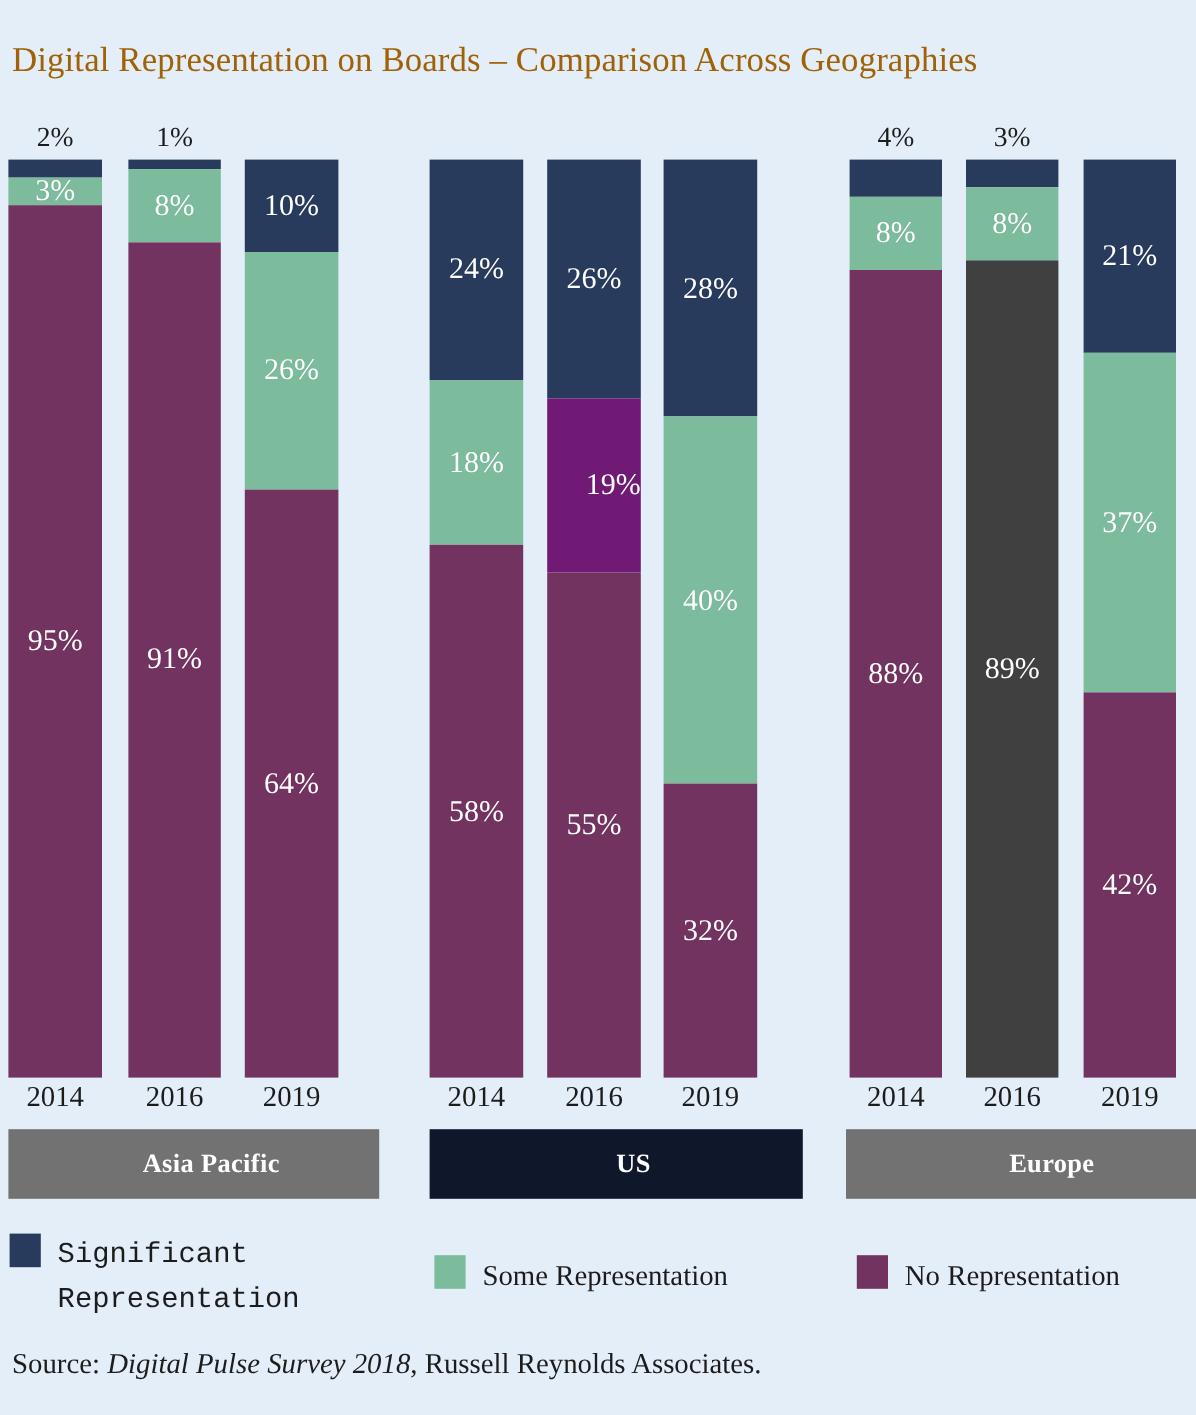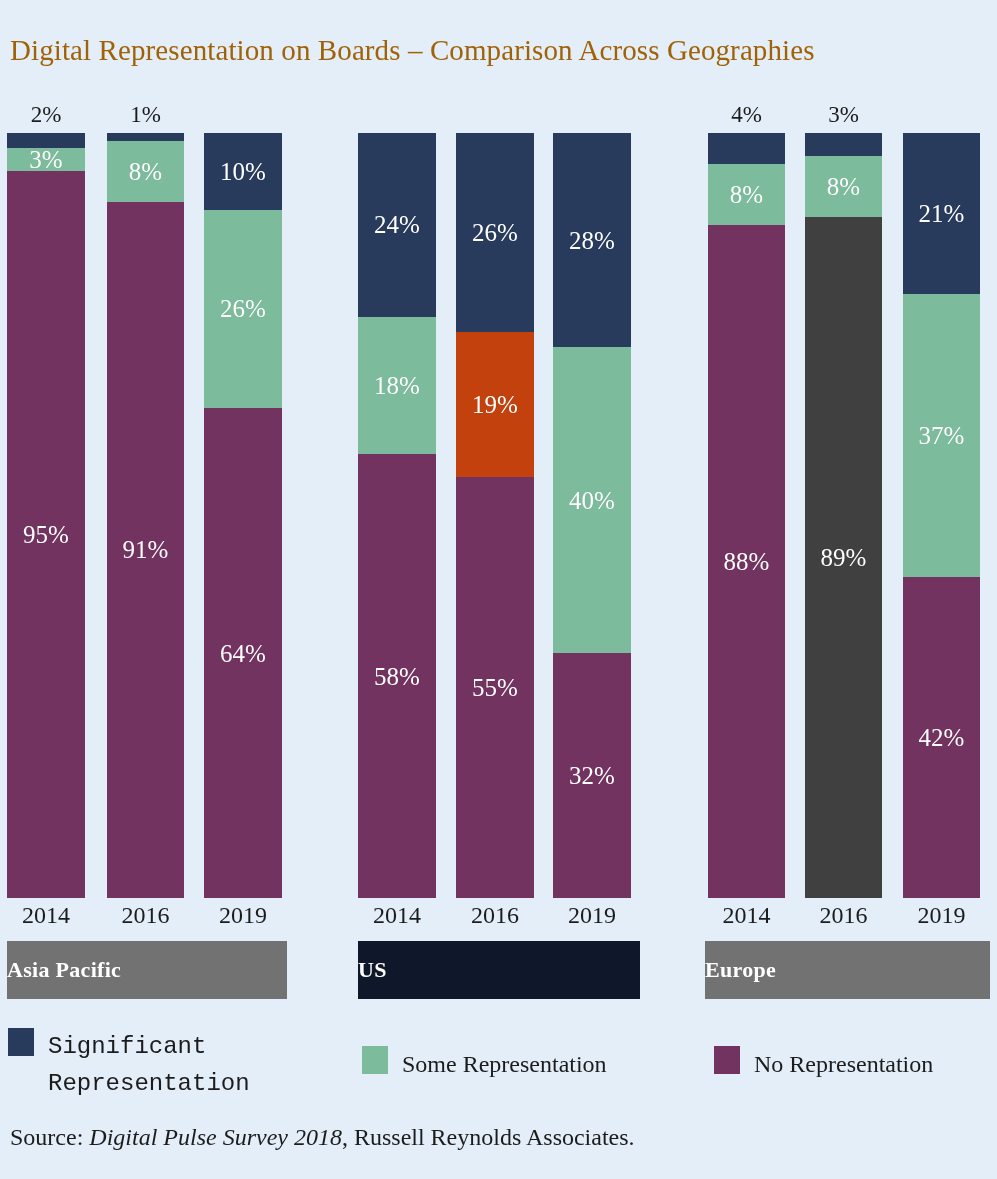--- a/index.html
+++ b/index.html
@@ -79,21 +79,22 @@
     top: 903px;
     white-space: nowrap;
   }
   .group-band {
     position: absolute;
     top: 941px;
     height: 58px;
     background: #727272;
     display: flex;
     align-items: center;
-    justify-content: flex-start;
+    justify-content: center;
+    padding-left: 29px;
   }
   .group-band-label {
     color: #ffffff;
     font-size: 22px;
     font-weight: bold;
     letter-spacing: 0.3px;
   }
   
   #legend {
     position: absolute;
@@ -198,21 +199,21 @@
             <span class="seg-label">58%</span>
           </div>
         </div>
       </div>
       <div class="year-label" style="left: 456px; width: 78px;">2016</div>
       <div class="bar-col" style="left: 456px; width: 78px;">
         <div class="bar-stack">
           <div class="seg" style="height: 198.9px; background: rgb(40, 59, 92);">
             <span class="seg-label">26%</span>
           </div>
-          <div class="seg" style="height: 145.35px; background: #c2410c;">
+          <div class="seg" style="height: 145.35px; background: #701a75; justify-content: flex-end;">
             <span class="seg-label">19%</span>
           </div>
           <div class="seg" style="height: 420.75px; background: rgb(115, 51, 96);">
             <span class="seg-label">55%</span>
           </div>
         </div>
       </div>
       <div class="year-label" style="left: 553px; width: 78px;">2019</div>
       <div class="bar-col" style="left: 553px; width: 78px;">
         <div class="bar-stack">

